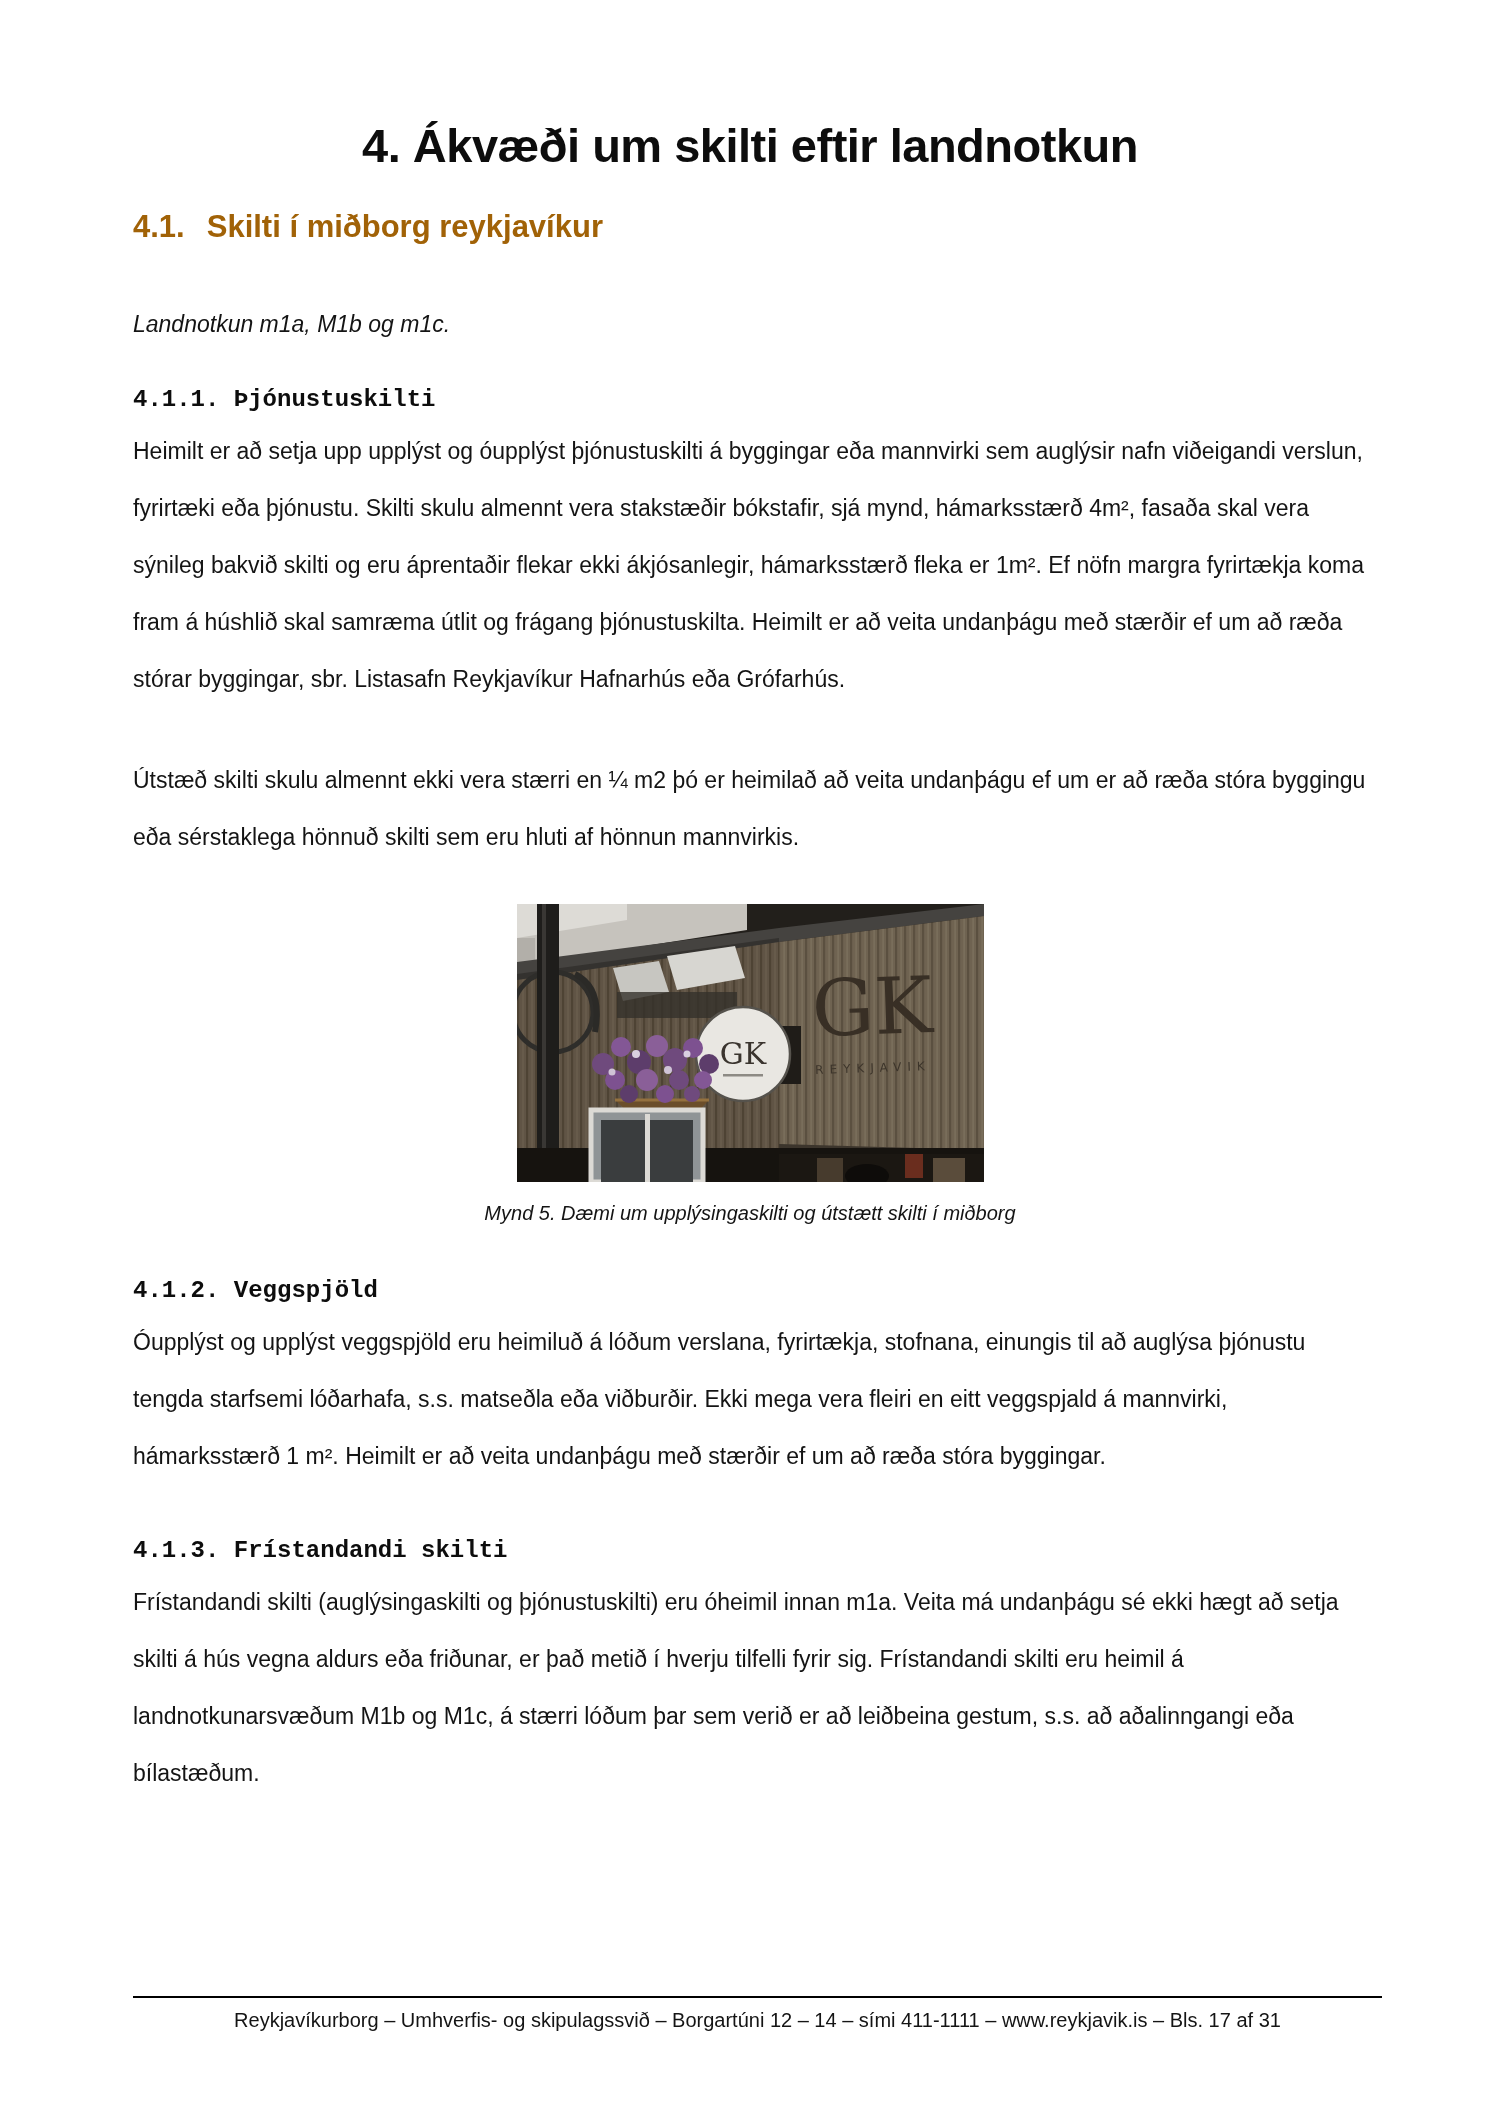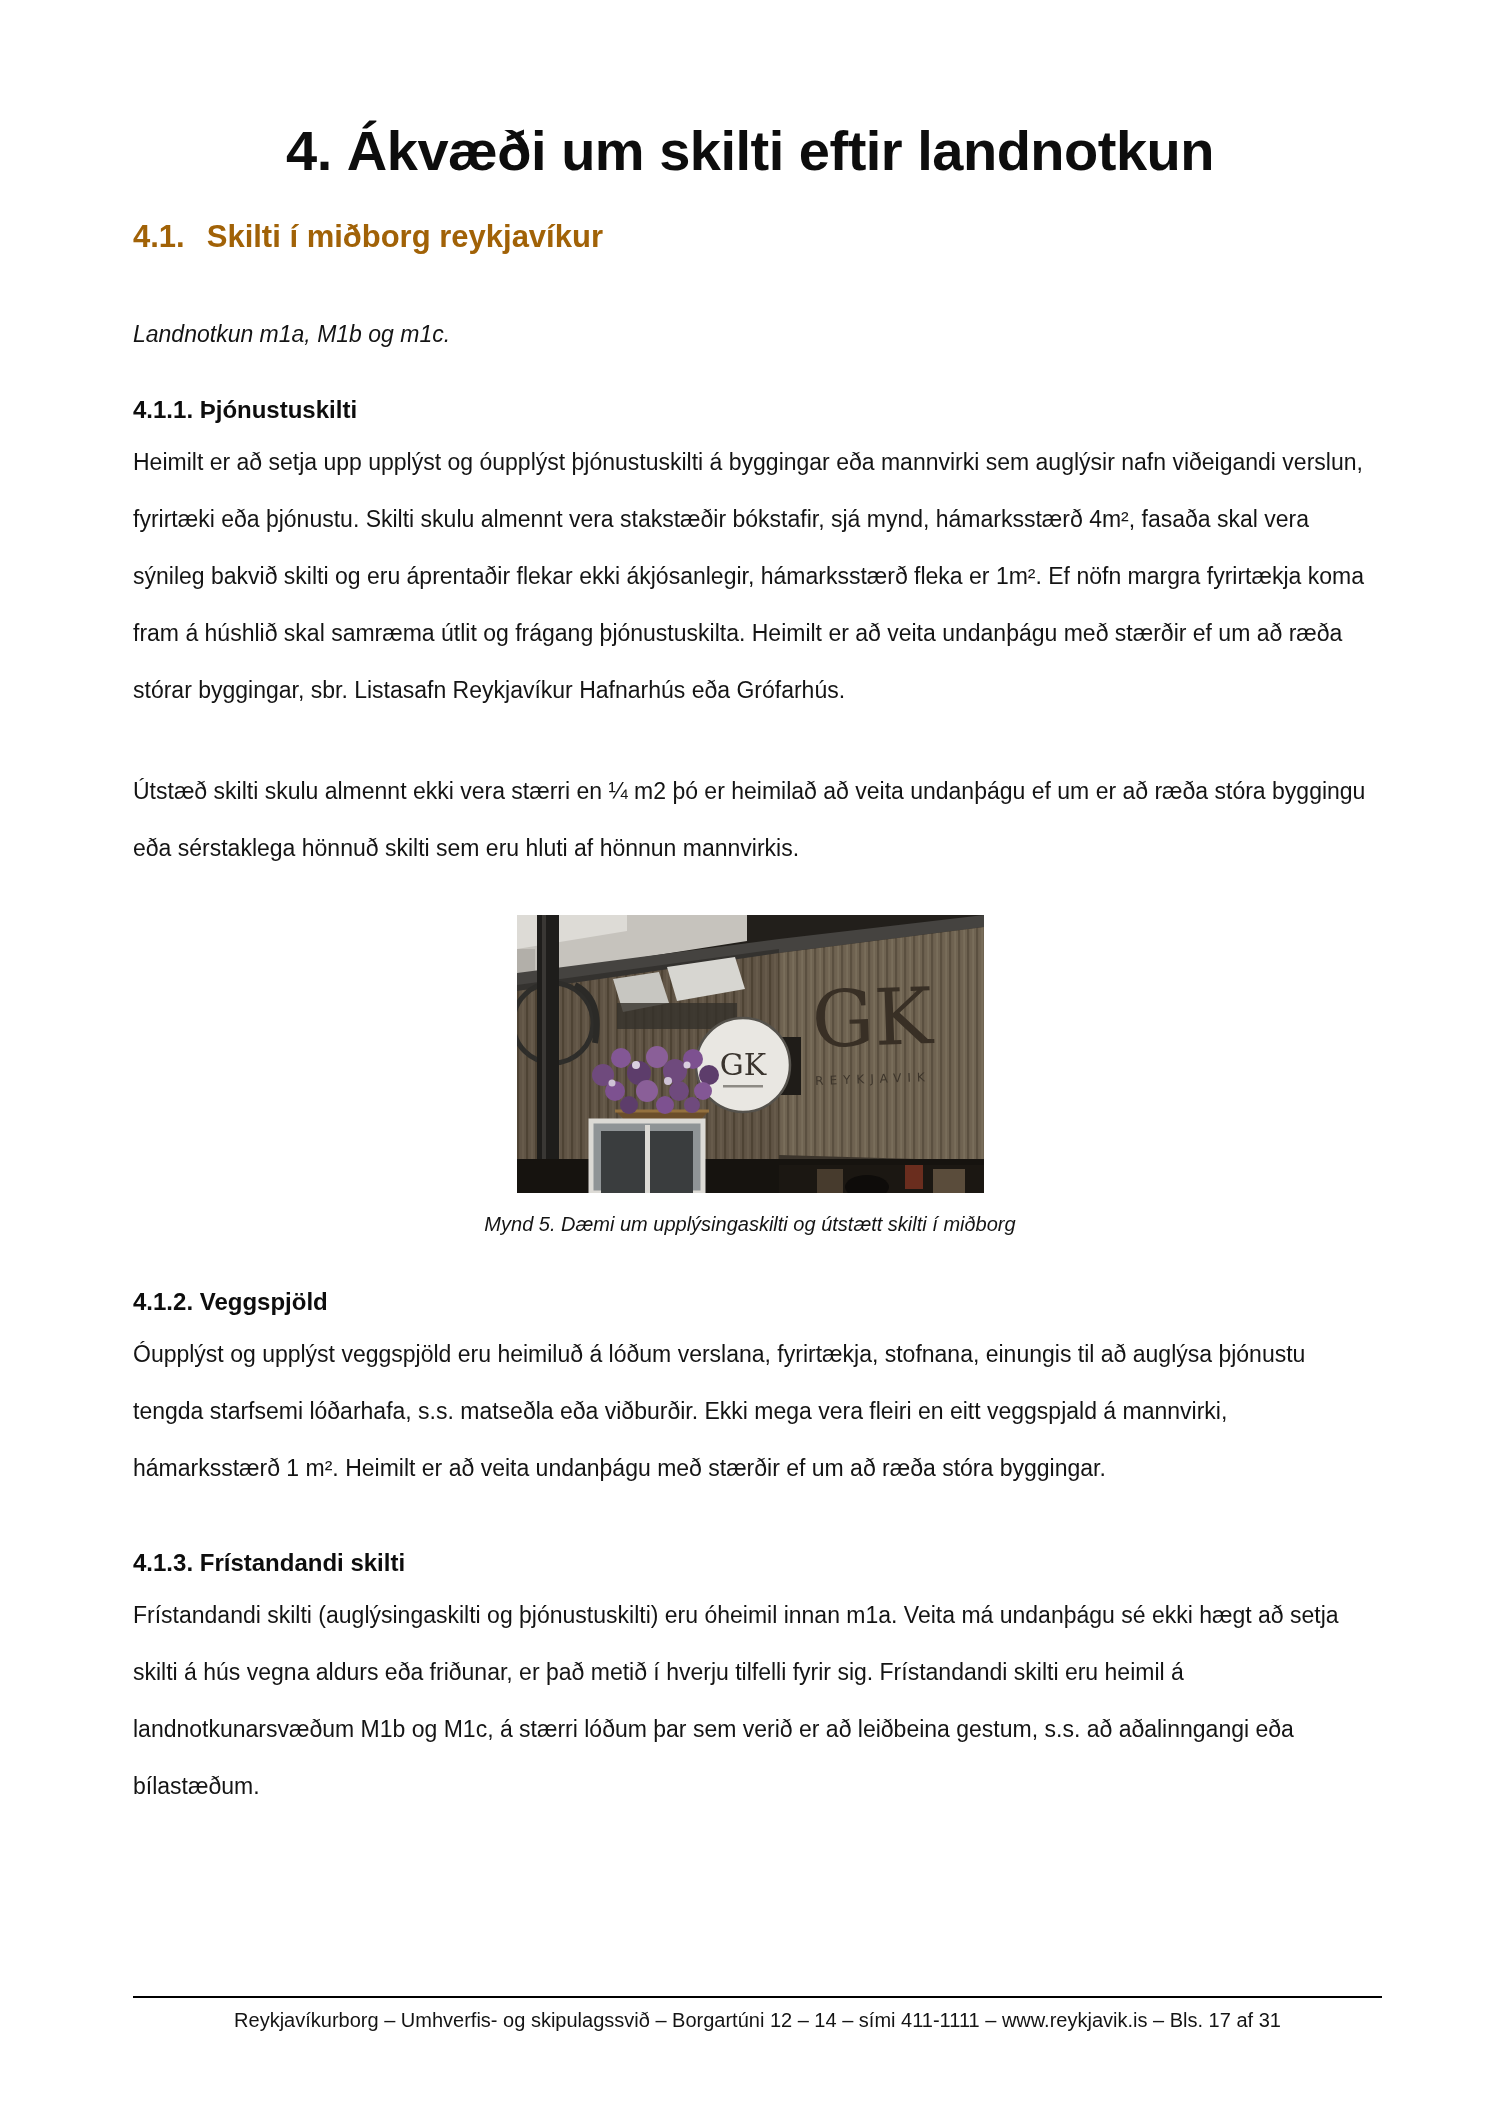--- a/index.html
+++ b/index.html
@@ -8,34 +8,34 @@
   .page {
     position:relative;
     width:1500px; height:2122px;
     background:#ffffff;
     overflow:hidden;
   }
   .content { width:1234px; margin-left:133px; }
 
   .doc-title {
     margin-top:118px;
-    font-size:56px; font-weight:700; letter-spacing:-0.5px;
+    font-size:47px; font-weight:700; letter-spacing:-0.5px;
     text-align:center; color:#0d0d0d;
   }
   .h2 {
     margin-top:36px;
     font-size:31px; font-weight:700; color:#a16207;
     display:flex; align-items:flex-end;
   }
   .h2 .h2-num { margin-right:22px; }
   .landuse-note {
     margin-top:66px;
     font-size:23px; font-style:italic; color:#141414;
   }
-  .h3 { font-size:24px; font-weight:700; color:#0d0d0d; }
+  .h3 { font-size:24px; font-weight:700; color:#0d0d0d;font-family:Liberation Mono, monospace; }
   .h3.first { margin-top:48px; }
   .h3.later { margin-top:52px; }
   p.body {
     margin-top:10px;
     font-size:23px; line-height:57px; color:#141414;
     text-align:left;
   }
   p.body + p.body { margin-top:44px; }
 
   figure.doc-figure { margin-top:38px; text-align:center; }

